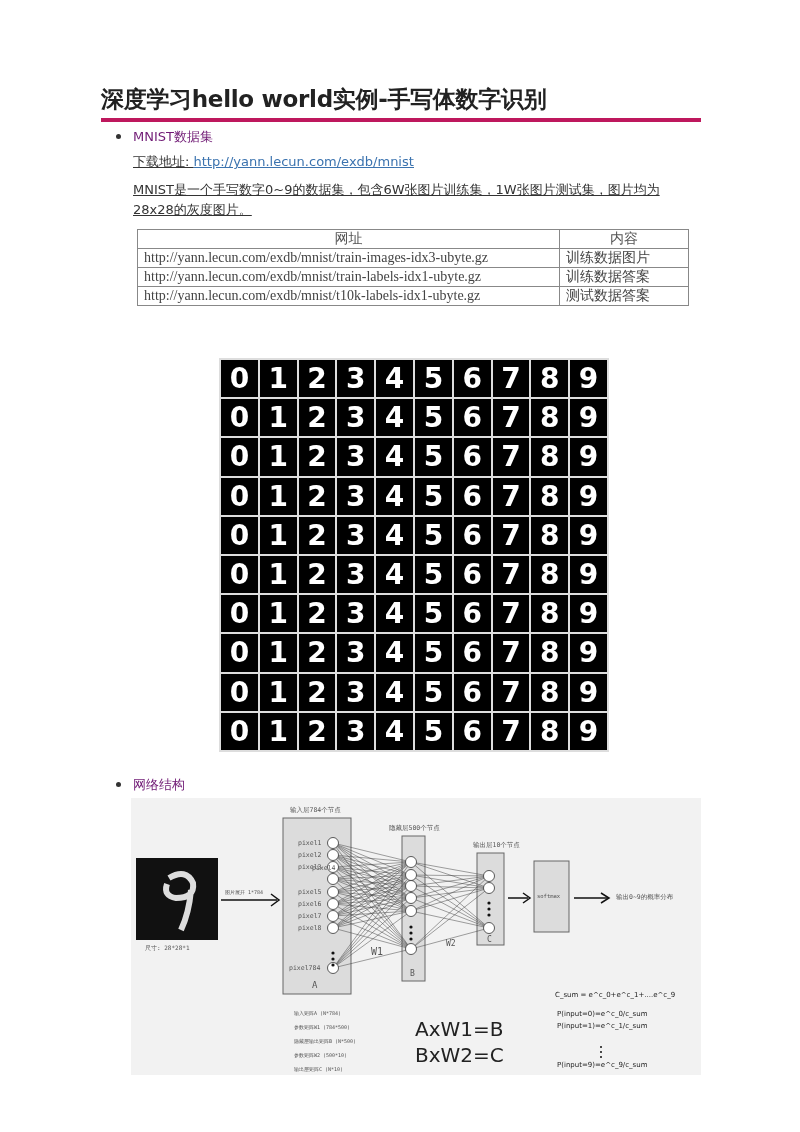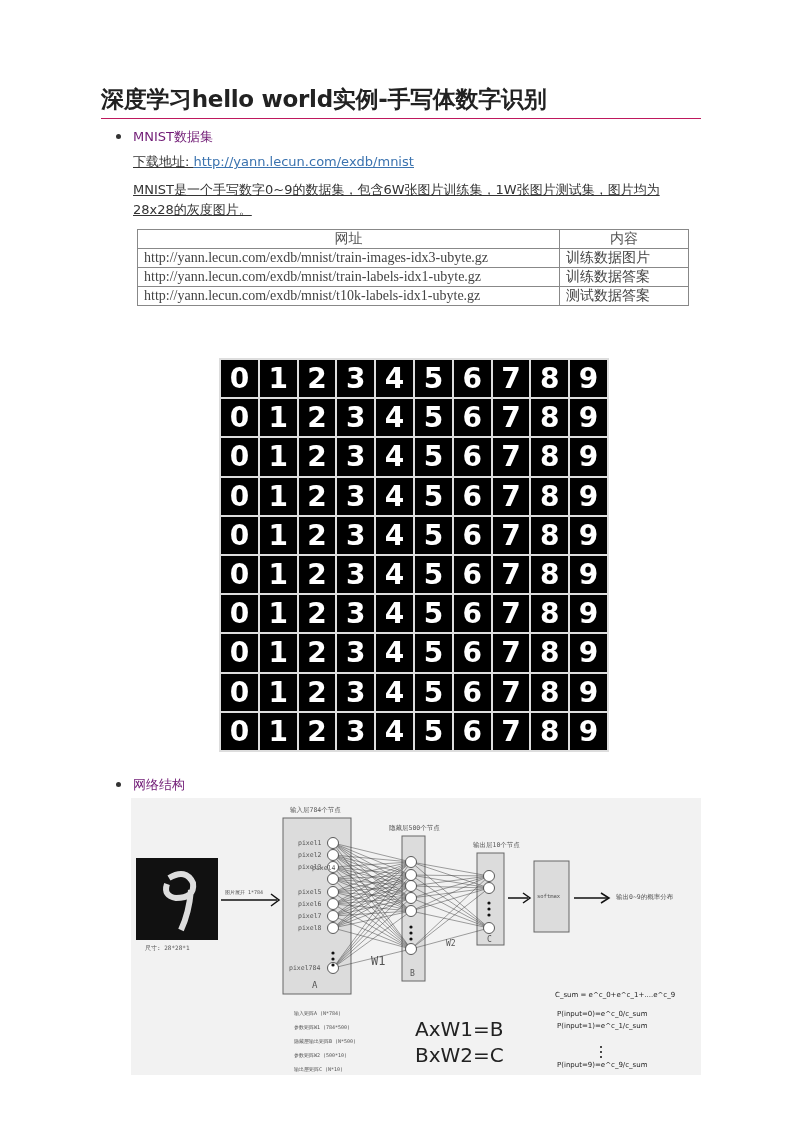--- a/index.html
+++ b/index.html
@@ -1,20 +1,20 @@
 <!DOCTYPE html>
 <html><head>
 <meta charset="utf-8">
 <style>
   html, body { margin:0; padding:0; background:#ffffff; }
   body { width:800px; height:1132px; position:relative; overflow:hidden;
          font-family:"DejaVu Sans","Liberation Sans",sans-serif; color:#333; }
   .title { position:absolute; left:101px; top:84px; width:600px;
            font-size:23px; font-weight:bold; color:#222; letter-spacing:-0.3px;
-           padding-bottom:3px; border-bottom:1px solid #be185d; white-space:nowrap; }
+           padding-bottom:3px; border-bottom:4px solid #be185d; white-space:nowrap; }
   .bullet { position:absolute; font-size:13px; color:#701a75; }
   .bullet::before { content:""; position:absolute; left:-17px; top:6px; width:5px; height:5px;
                     border-radius:50%; background:#333; }
   .para { position:absolute; font-size:13px; color:#333; line-height:20px;text-decoration:underline; }
   .link { color:#3b73af; text-decoration:underline; }
   table.urls { position:absolute; left:137px; top:229px; width:552px; border-collapse:collapse;
                font-family:"Liberation Serif","DejaVu Serif",serif; font-size:14px; color:#444;
                border:1.5px solid #555; }
   table.urls th, table.urls td { border:1px solid #888; height:18px; padding:0 6px; font-weight:normal; }
   table.urls th { text-align:center; color:#555; }
@@ -310,21 +310,21 @@
       <div class="dlabel" style="left: 167px; top: 90px;">pixel5</div>
       <div class="dlabel" style="left: 167px; top: 102px;">pixel6</div>
       <div class="dlabel" style="left: 167px; top: 114px;">pixel7</div>
       <div class="dlabel" style="left: 167px; top: 126px;">pixel8</div>
       <div class="dlabel" style="left: 158px; top: 166px;">pixel784</div>
     </div>
 
   <div class="dlabel" style="left:181px; top:182px; font-size:9px;">A</div>
   <div class="dlabel" style="left:279px; top:171px; font-size:8px;">B</div>
   <div class="dlabel" style="left:356px; top:137px; font-size:8px;">C</div>
-  <div class="dlabel" style="left:240px; top:156px; font-size:12px;">W1</div>
+  <div class="dlabel" style="left:240px; top:148px; font-size:10px;">W1</div>
   <div class="dlabel" style="left:315px; top:141px; font-size:8px;">W2</div>
   <div class="dlabel" style="left:406px; top:95px; font-size:5.5px;">softmax</div>
   <div class="dlabel" style="left:485px; top:95px;">输出0~9的概率分布</div>
 
   <div class="dlabel" style="left:163px; top:212px; font-size:5px;">输入矩阵A (N*784)</div>
   <div class="dlabel" style="left:163px; top:226px; font-size:5px;">参数矩阵W1 (784*500)</div>
   <div class="dlabel" style="left:163px; top:240px; font-size:5px;">隐藏层输出矩阵B (N*500)</div>
   <div class="dlabel" style="left:163px; top:254px; font-size:5px;">参数矩阵W2 (500*10)</div>
   <div class="dlabel" style="left:163px; top:268px; font-size:5px;">输出层矩阵C (N*10)</div>
 

